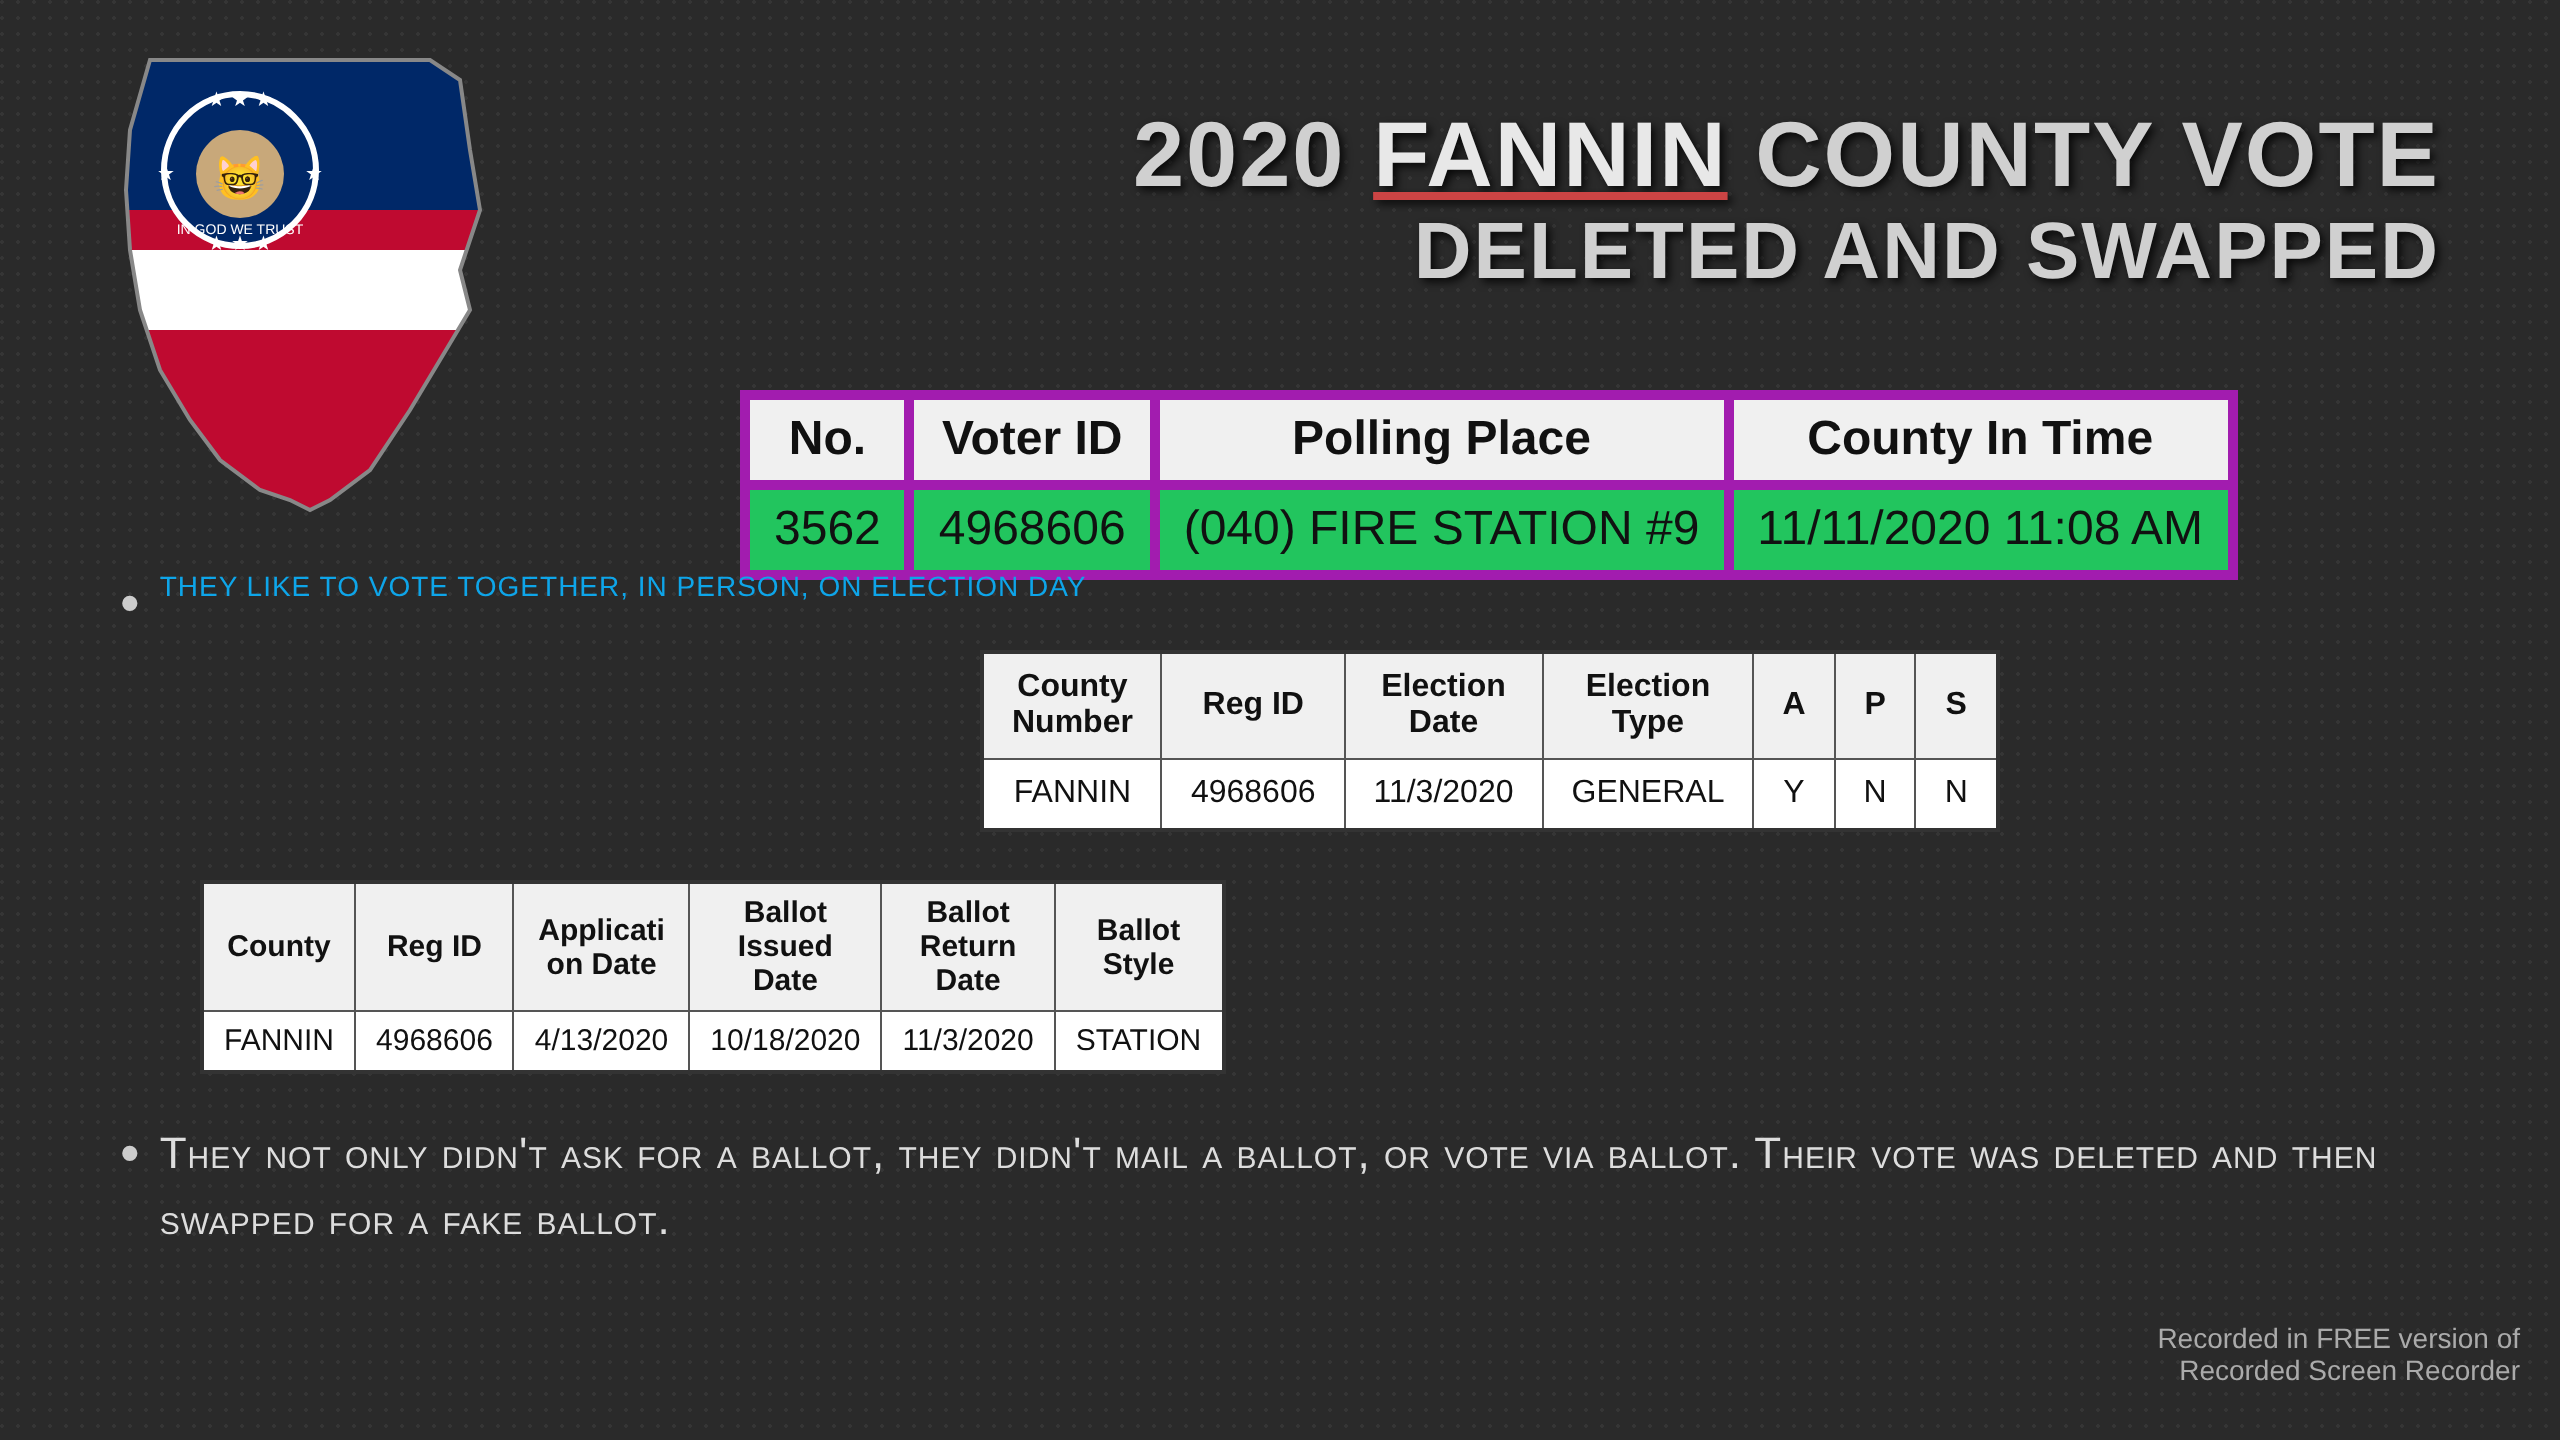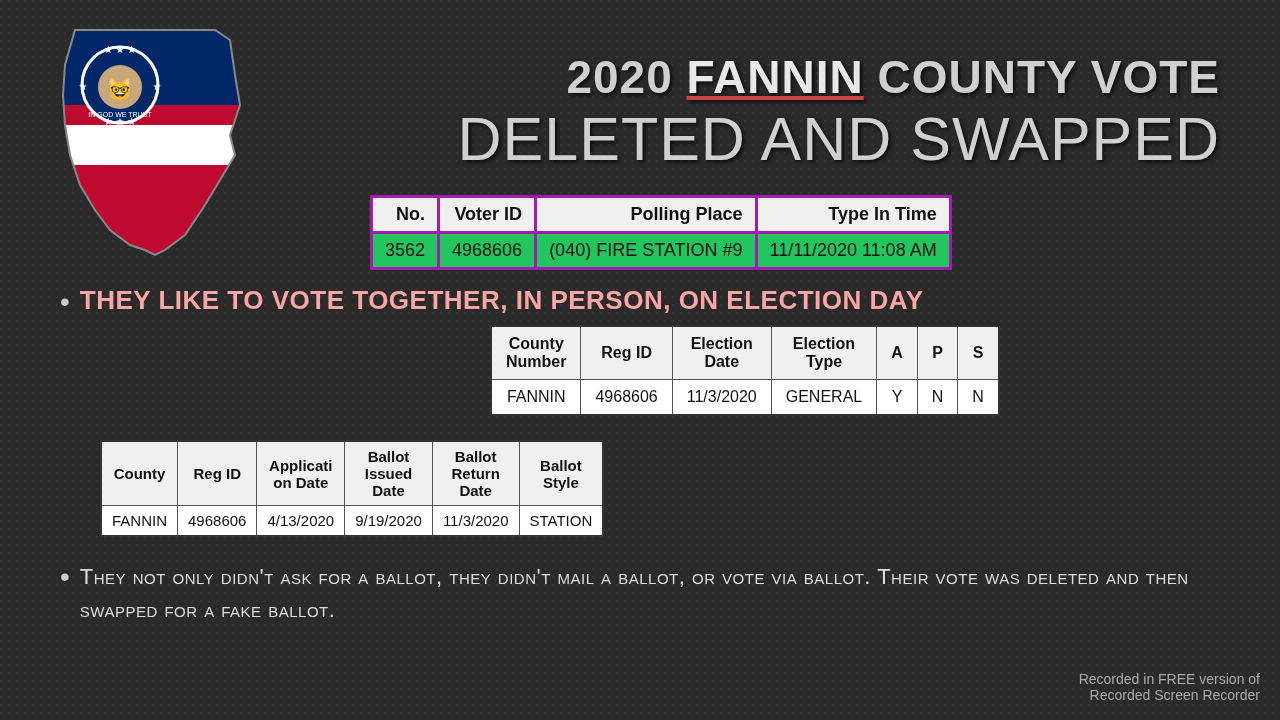--- a/index.html
+++ b/index.html
@@ -33,42 +33,42 @@
       margin-left: 37px;
     }
 
     .title-line1 span.highlight {
       color: #e8e8e8;
       text-decoration: underline;
       text-decoration-color: #cc4444;
     }
 
     .title-line2 {
-      font-size: 61px;
-      font-weight: normal;
+      font-size: 40px;
+      font-weight: bold;
       color: #d0d0d0;
       letter-spacing: 1px;
       text-shadow: 2px 2px 4px rgba(0,0,0,0.8);
     }
 
     
     .table-top {
       position: absolute;
       top: 195px;
       left: 370px;
       background: white;
       border-collapse: collapse;
       border: 2px solid #333;
     }
 
     .table-top th, .table-top td {
-      border: 3px solid #a21caf;
+      border: 5px solid #a21caf;
       padding: 6px 12px;
-      font-size: 18px;
-      text-align: right;
+      font-size: 24px;
+      text-align: center;
       white-space: nowrap;
     }
 
     .table-top th {
       background: #f0f0f0;
       font-weight: bold;
       color: #111;
     }
 
     .table-top td {
@@ -87,23 +87,23 @@
     }
 
     .bullet-dot {
       color: #ccc;
       font-size: 28px;
       line-height: 1.2;
       flex-shrink: 0;
     }
 
     .bullet-text {
-      font-size: 26px;
-      color: #fca5a5;
-      font-weight: bold;
+      font-size: 14px;
+      color: #0ea5e9;
+      font-weight: normal;
       letter-spacing: 0.5px;
       text-transform: uppercase;
       font-variant: small-caps;
     }
 
     
     .table-mid {
       position: absolute;
       top: 325px;
       left: 490px;
@@ -176,21 +176,21 @@
       color: #ddd;
       font-weight: normal;
       letter-spacing: 0.5px;
       font-variant: small-caps;
       line-height: 1.5;
     }
 
     
     .watermark {
       position: absolute;
-      bottom: 17px;
+      bottom: 27px;
       right: 20px;
       color: #aaa;
       font-size: 14px;
       text-align: right;
     }
 
     
     .ga-shape-container {
       position: absolute;
       top: 25px;
@@ -238,21 +238,21 @@
   </div>
   <div class="title-line2">DELETED AND SWAPPED</div>
 </div>
 
 <table class="table-top">
   <thead>
     <tr>
       <th>No.</th>
       <th>Voter ID</th>
       <th>Polling Place</th>
-      <th>Type In Time</th>
+      <th>County In Time</th>
     </tr>
   </thead>
   <tbody>
     <tr>
       <td>3562</td>
       <td>4968606</td>
       <td>(040) FIRE STATION #9</td>
       <td>11/11/2020 11:08 AM</td>
     </tr>
   </tbody>
@@ -297,21 +297,21 @@
       <th>Ballot<br>Issued<br>Date</th>
       <th>Ballot<br>Return<br>Date</th>
       <th>Ballot<br>Style</th>
     </tr>
   </thead>
   <tbody>
     <tr>
       <td>FANNIN</td>
       <td>4968606</td>
       <td>4/13/2020</td>
-      <td>9/19/2020</td>
+      <td>10/18/2020</td>
       <td>11/3/2020</td>
       <td>STATION</td>
     </tr>
   </tbody>
 </table>
 
 <div class="bullet2">
   <span class="bullet-dot">•</span>
   <span class="bullet2-text">They not only didn't ask for a ballot, they didn't mail a ballot, or vote via ballot. Their vote was deleted and then swapped for a fake ballot.</span>
 </div>

